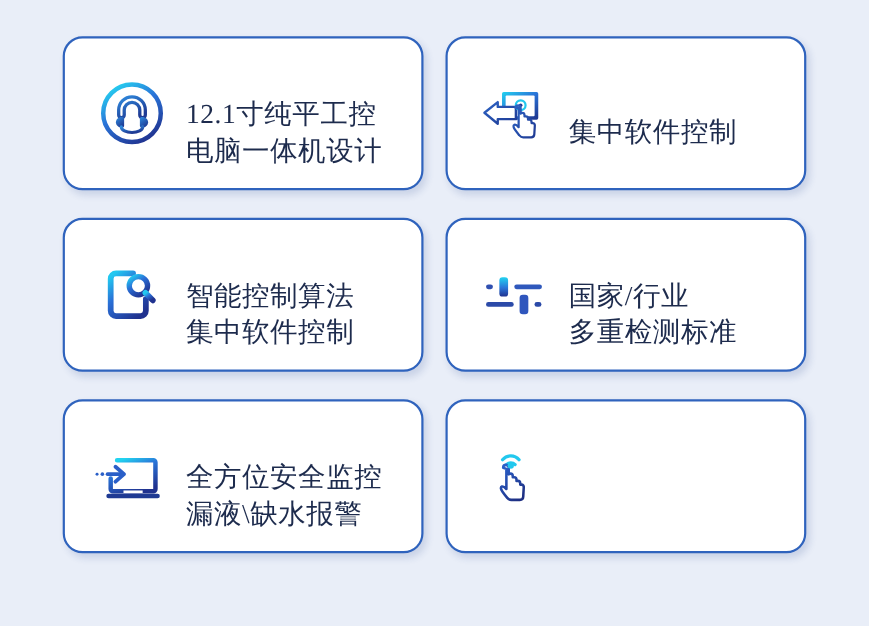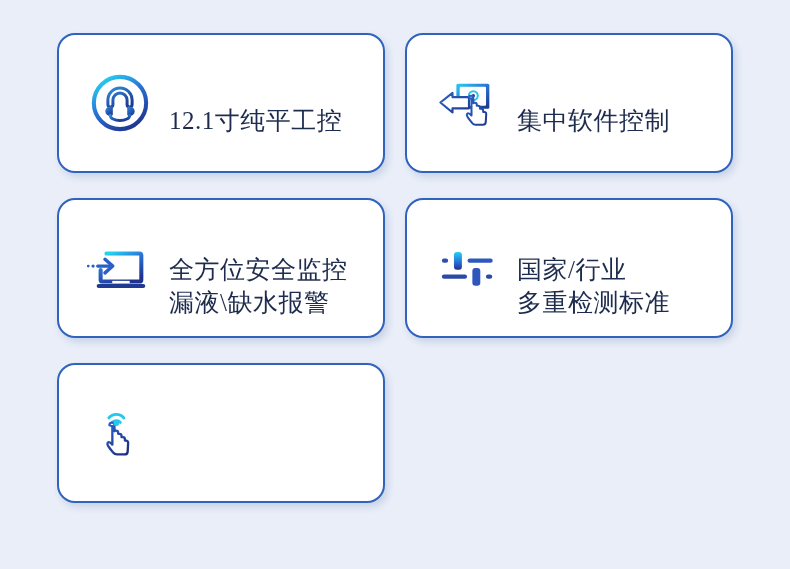--- a/index.html
+++ b/index.html
@@ -99,20 +99,21 @@
         </defs>
         <circle cx="32" cy="32" r="27" fill="none" stroke="url(#g1)" stroke-width="4.2"></circle>
         <path d="M32 16.5 a12.5 12.5 0 0 1 12.5 12.5 v4.6 a2.6 2.6 0 0 1 -5.2 0 v-4.6 a7.3 7.3 0 0 0 -14.6 0 v4.6 a2.6 2.6 0 0 1 -5.2 0 v-4.6 A12.5 12.5 0 0 1 32 16.5 z" fill="none" stroke="url(#g1b)" stroke-width="3.1" stroke-linecap="round"></path>
         <path d="M22.5 35.5 c-3.2 0 -5.6 2.2 -5.6 5.0 c0 2.8 2.4 5.0 5.6 5.0 c1.2 0 2.1 -0.6 2.1 -1.8 v-6.4 c0 -1.2 -0.9 -1.8 -2.1 -1.8 z" fill="url(#g1b)"></path>
         <path d="M41.5 35.5 c3.2 0 5.6 2.2 5.6 5.0 c0 2.8 -2.4 5.0 -5.6 5.0 c-1.2 0 -2.1 -0.6 -2.1 -1.8 v-6.4 c0 -1.2 0.9 -1.8 2.1 -1.8 z" fill="url(#g1b)"></path>
         <path d="M22.0 44.8 c0 3.0 4.5 5.2 10.0 5.2 c5.5 0 10.0 -2.2 10.0 -5.2" fill="none" stroke="url(#g1b)" stroke-width="3.0" stroke-linecap="round"></path>
       </svg>
     </div>
     <div class="card-text">
       <div class="card-line">12.1寸纯平工控</div>
+      <div class="card-line">电脑一体机设计</div>
     </div>
   </div>
 
   <div class="feature-card">
     <div class="card-icon">
       <svg viewBox="0 0 64 64" xmlns="http://www.w3.org/2000/svg">
         <defs>
           <linearGradient id="g2" x1="0" y1="0" x2="0.85" y2="1">
             <stop offset="0%" stop-color="#22d3f0"></stop>
             <stop offset="50%" stop-color="#2a74d8"></stop>
@@ -129,20 +130,64 @@
         <circle cx="37.5" cy="24.5" r="4.6" fill="none" stroke="#22c8ee" stroke-width="2.1"></circle>
         <circle cx="37.5" cy="24.5" r="1.7" fill="#1f3a93"></circle>
         <path d="M35.6 27.0 L35.6 45.0 c0 0 -2.5 -2.8 -4.0 -2.2 c-1.6 0.7 -0.6 2.8 0.4 4.3 c1.4 2.1 3.0 4.0 4.3 5.6 c1.0 1.2 2.2 1.8 3.6 1.8 l7.5 0 c1.6 0 2.8 -1.1 2.9 -2.7 l0.5 -8.3 c0.1 -1.4 -0.8 -2.3 -2.0 -2.3 l-1.1 0 l0 -1.0 c0 -1.3 -0.9 -2.2 -2.1 -2.2 l-1.2 0 l0 -0.9 c0 -1.3 -0.9 -2.2 -2.1 -2.2 l-1.2 0 l0 -1.0 c0 -1.3 -0.9 -2.2 -2.1 -2.2 c-0.6 0 -1.1 0.2 -1.5 0.5 l0 -5.2 c0 -1.5 -1.0 -2.5 -2.4 -2.5 c-1.4 0 -2.4 1.0 -2.4 2.5 z" fill="#ffffff" stroke="url(#g2b)" stroke-width="2.1" stroke-linejoin="round"></path>
       </svg>
     </div>
     <div class="card-text">
       <div class="card-line">集中软件控制</div>
     </div>
   </div>
 
+  <div class="feature-card">
+    <div class="card-icon">
+      <svg viewBox="0 0 64 64" xmlns="http://www.w3.org/2000/svg">
+        <defs>
+          <linearGradient id="g3" x1="0.1" y1="0" x2="0.8" y2="1">
+            <stop offset="0%" stop-color="#22c8f0"></stop>
+            <stop offset="40%" stop-color="#2a6fd6"></stop>
+            <stop offset="100%" stop-color="#20328f"></stop>
+          </linearGradient>
+        </defs>
+        <path d="M33 12 L17 12 a5 5 0 0 0 -5 5 L12 47 a5 5 0 0 0 5 5 L40 52 a5 5 0 0 0 5 -5 L45 36" fill="none" stroke="url(#g3)" stroke-width="5.4" stroke-linecap="round" stroke-linejoin="round"></path>
+        <circle cx="38" cy="23.5" r="8.6" fill="none" stroke="url(#g3)" stroke-width="5.0"></circle>
+        <line x1="44.6" y1="30.2" x2="51.5" y2="37.2" stroke="url(#g3)" stroke-width="5.4" stroke-linecap="round"></line>
+      </svg>
+    </div>
+    <div class="card-text">
+      <div class="card-line">智能控制算法</div>
+      <div class="card-line">集中软件控制</div>
+    </div>
+  </div>
+
+  <div class="feature-card">
+    <div class="card-icon">
+      <svg viewBox="0 0 64 64" xmlns="http://www.w3.org/2000/svg">
+        <defs>
+          <linearGradient id="g5" x1="0" y1="0" x2="0" y2="1">
+            <stop offset="0%" stop-color="#22d3f0"></stop>
+            <stop offset="55%" stop-color="#2a74d8"></stop>
+            <stop offset="100%" stop-color="#20328f"></stop>
+          </linearGradient>
+        </defs>
+        <rect x="5" y="22.3" width="6.5" height="4.4" rx="2.2" fill="#2f4fb0"></rect>
+        <rect x="17.5" y="15.5" width="8.2" height="18.2" rx="3.0" fill="url(#g5)"></rect>
+        <rect x="31.5" y="22.3" width="26" height="4.4" rx="2.2" fill="#2f58bc"></rect>
+        <rect x="5" y="38.8" width="26" height="4.4" rx="2.2" fill="#2b4aa8"></rect>
+        <rect x="36.5" y="32.0" width="8.2" height="18.2" rx="3.0" fill="#2f56bd"></rect>
+        <rect x="50.5" y="38.8" width="6.5" height="4.4" rx="2.2" fill="#2b4aa8"></rect>
+      </svg>
+    </div>
+    <div class="card-text">
+      <div class="card-line">国家/行业</div>
+      <div class="card-line">多重检测标准</div>
+    </div>
+  </div>
 
   <div class="feature-card">
     <div class="card-icon">
       <svg viewBox="0 0 64 64" xmlns="http://www.w3.org/2000/svg">
         <defs>
           <linearGradient id="g4" x1="0.2" y1="0" x2="0.7" y2="1">
             <stop offset="0%" stop-color="#22d3f0"></stop>
             <stop offset="35%" stop-color="#2a74d8"></stop>
             <stop offset="100%" stop-color="#20328f"></stop>
           </linearGradient>
@@ -159,44 +204,20 @@
     <div class="card-text">
       <div class="card-line">全方位安全监控</div>
       <div class="card-line">漏液\缺水报警</div>
     </div>
   </div>
 
   <div class="feature-card">
     <div class="card-icon">
       <svg viewBox="0 0 64 64" xmlns="http://www.w3.org/2000/svg">
         <defs>
-          <linearGradient id="g5" x1="0" y1="0" x2="0" y2="1">
-            <stop offset="0%" stop-color="#22d3f0"></stop>
-            <stop offset="55%" stop-color="#2a74d8"></stop>
-            <stop offset="100%" stop-color="#20328f"></stop>
-          </linearGradient>
-        </defs>
-        <rect x="5" y="22.3" width="6.5" height="4.4" rx="2.2" fill="#2f4fb0"></rect>
-        <rect x="17.5" y="15.5" width="8.2" height="18.2" rx="3.0" fill="url(#g5)"></rect>
-        <rect x="31.5" y="22.3" width="26" height="4.4" rx="2.2" fill="#2f58bc"></rect>
-        <rect x="5" y="38.8" width="26" height="4.4" rx="2.2" fill="#2b4aa8"></rect>
-        <rect x="36.5" y="32.0" width="8.2" height="18.2" rx="3.0" fill="#2f56bd"></rect>
-        <rect x="50.5" y="38.8" width="6.5" height="4.4" rx="2.2" fill="#2b4aa8"></rect>
-      </svg>
-    </div>
-    <div class="card-text">
-      <div class="card-line">国家/行业</div>
-      <div class="card-line">多重检测标准</div>
-    </div>
-  </div>
-
-  <div class="feature-card">
-    <div class="card-icon">
-      <svg viewBox="0 0 64 64" xmlns="http://www.w3.org/2000/svg">
-        <defs>
           <linearGradient id="g6" x1="0.2" y1="0" x2="0.8" y2="1">
             <stop offset="0%" stop-color="#2a5fc8"></stop>
             <stop offset="100%" stop-color="#1e2f82"></stop>
           </linearGradient>
         </defs>
         <path d="M20.5 16.5 a10 10 0 0 1 15.5 0" fill="none" stroke="#22c8ee" stroke-width="3.0" stroke-linecap="round"></path>
         <path d="M24.2 21.0 a5.6 5.6 0 0 1 8.1 0" fill="none" stroke="#22c8ee" stroke-width="3.0" stroke-linecap="round"></path>
         <path d="M24.1 25.0 L24.1 44.0 c0 0 -2.6 -3.0 -4.2 -2.4 c-1.7 0.7 -0.7 3.0 0.4 4.6 c1.5 2.2 3.2 4.3 4.6 6.0 c1.1 1.3 2.4 1.9 3.9 1.9 l8.0 0 c1.7 0 3.0 -1.2 3.1 -2.9 l0.5 -8.9 c0.1 -1.5 -0.8 -2.5 -2.1 -2.5 l-1.2 0 l0 -1.1 c0 -1.4 -1.0 -2.4 -2.2 -2.4 l-1.3 0 l0 -1.0 c0 -1.4 -1.0 -2.4 -2.2 -2.4 l-1.3 0 l0 -1.0 c0 -1.4 -1.0 -2.4 -2.2 -2.4 c-0.7 0 -1.2 0.2 -1.6 0.6 l0 -6.1 c0 -1.6 -1.1 -2.7 -2.6 -2.7 c-1.5 0 -2.6 1.1 -2.6 2.7 z" fill="#ffffff" stroke="url(#g6)" stroke-width="2.4" stroke-linejoin="round"></path>
         <circle cx="28.2" cy="21.8" r="3.0" fill="#22c8ee"></circle>
       </svg>

